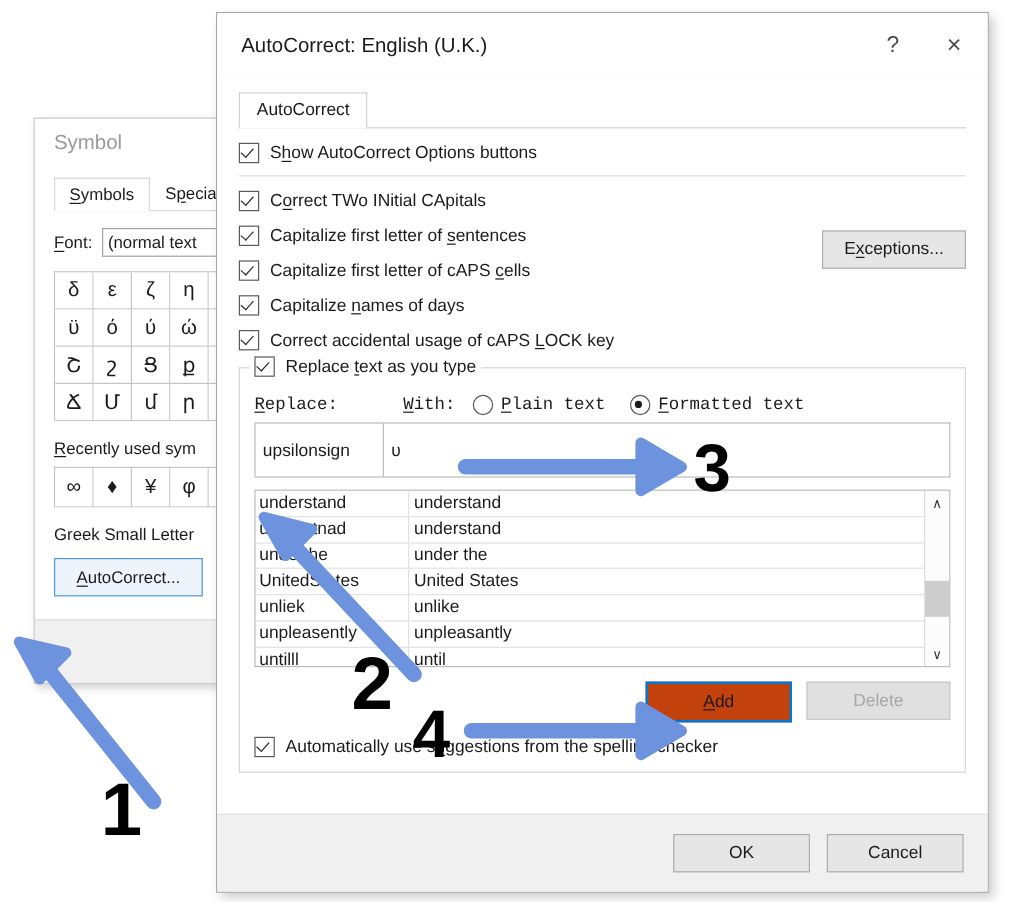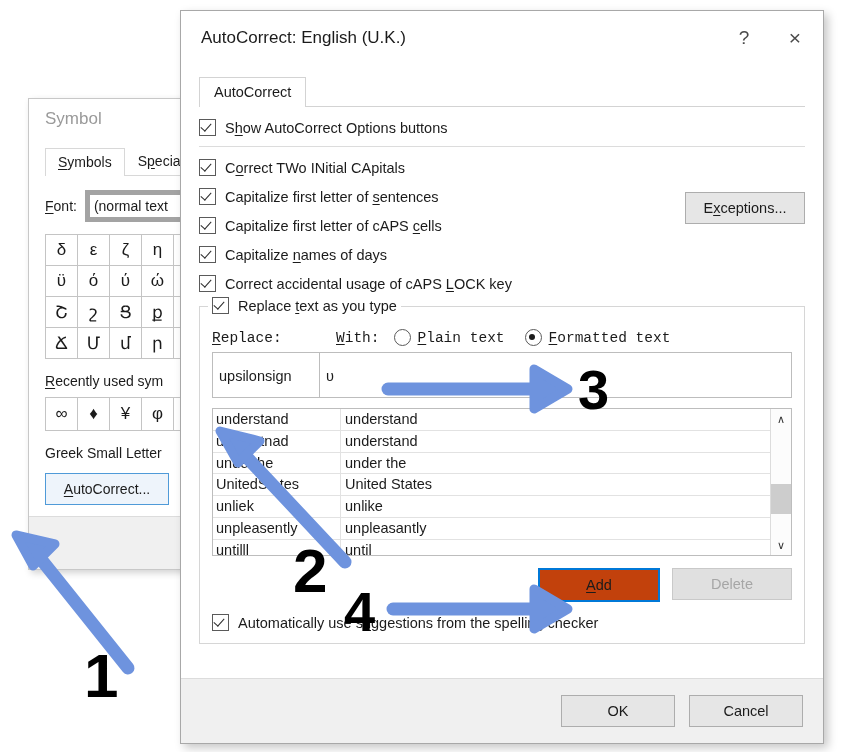--- a/index.html
+++ b/index.html
@@ -34,21 +34,21 @@
   #symbol-dialog .tab{
     padding:5px 12px 6px 12px;font-size:14px;color:#1b1b1b;
     border:1px solid transparent;border-bottom:none;background:transparent;
     white-space:nowrap;
   }
   #symbol-dialog .tab.active{
     background:#ffffff;border-color:#d8d8d8;position:relative;top:1px;
   }
   #symbol-dialog .fontrow{display:flex;align-items:center;margin:14px 0 0 16px;gap:8px;}
   #symbol-dialog .fontbox{
-    border:5px solid #a3a3a3;background:#fff;height:22px;line-height:22px;
+    border:1px solid #a3a3a3;background:#fff;height:22px;line-height:22px;
     padding:0 4px;width:110px;overflow:hidden;white-space:nowrap;font-size:14px;
   }
   #symbol-dialog .grid{
     margin:12px 0 0 16px;border:1px solid #c4c4c4;border-right:none;border-bottom:none;
     width:160px;overflow:hidden;
   }
   #symbol-dialog .grid .grow{display:flex;}
   #symbol-dialog .gcell{
     width:32px;height:30px;border-right:1px solid #c4c4c4;border-bottom:1px solid #c4c4c4;
     display:flex;align-items:center;justify-content:center;font-size:17px;background:#fff;

